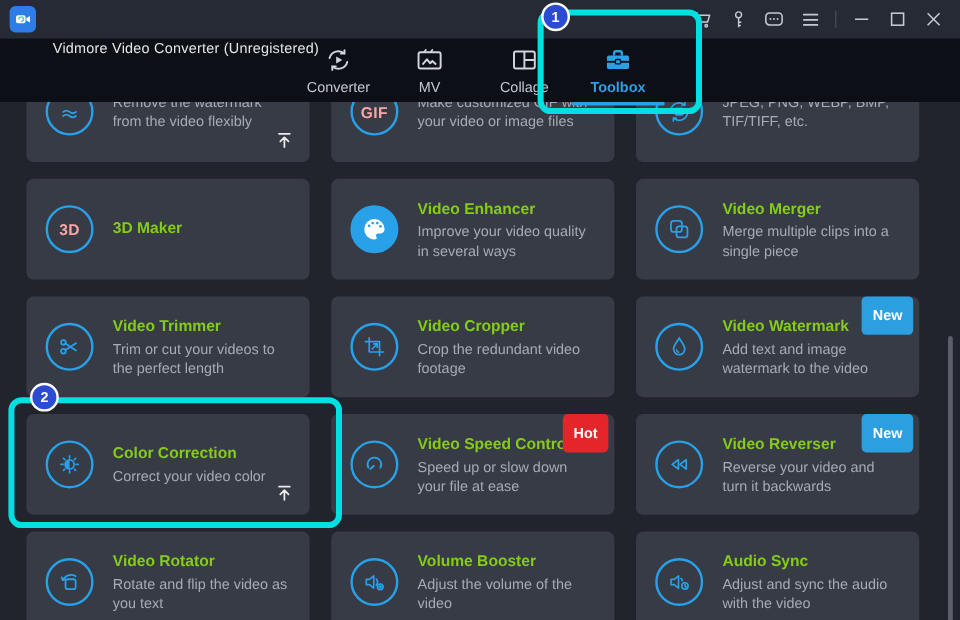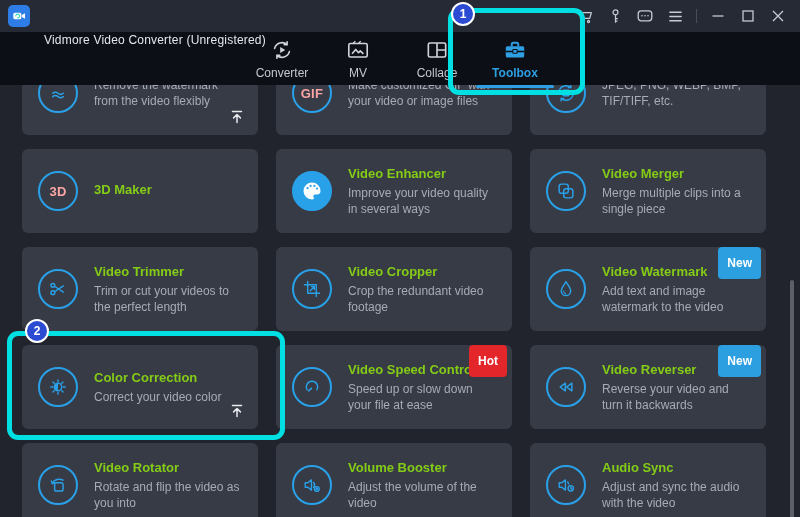--- a/index.html
+++ b/index.html
@@ -342,21 +342,21 @@
       <div class="card">
         <div class="iconwrap">
           <svg width="22" height="22" viewBox="0 0 24 24" fill="none" stroke="currentColor" stroke-width="1.6" stroke-linecap="round" stroke-linejoin="round">
             <rect x="8.3" y="9.5" width="9.2" height="9" rx="2"></rect>
             <path d="M17.5 6.8 A8.3 8.3 0 0 0 5.8 10.3"></path>
             <path d="M5.8 10.3 l-1-2.6 M5.8 10.3 l2.7-.7"></path>
           </svg>
         </div>
         <div class="card-text">
           <div class="card-title">Video Rotator</div>
-          <div class="card-desc">Rotate and flip the video as you into</div>
+          <div class="card-desc">Rotate and flip the video as you text</div>
         </div>
       </div>
 
       <div class="card">
         <div class="iconwrap">
           <svg width="22" height="22" viewBox="0 0 24 24" fill="none" stroke="currentColor" stroke-width="1.5" stroke-linecap="round" stroke-linejoin="round">
             <path d="M4.6 9.6 v4.8 h2.9 l3.9 3.2 V6.4 L7.5 9.6 z"></path>
             <path d="M13.7 9.2 a4.3 4.3 0 0 1 0 5.6"></path>
             <circle cx="17.3" cy="16.4" r="2.6"></circle>
             <path d="M17.3 15.3 v2.2 M16.2 16.4 h2.2"></path>

